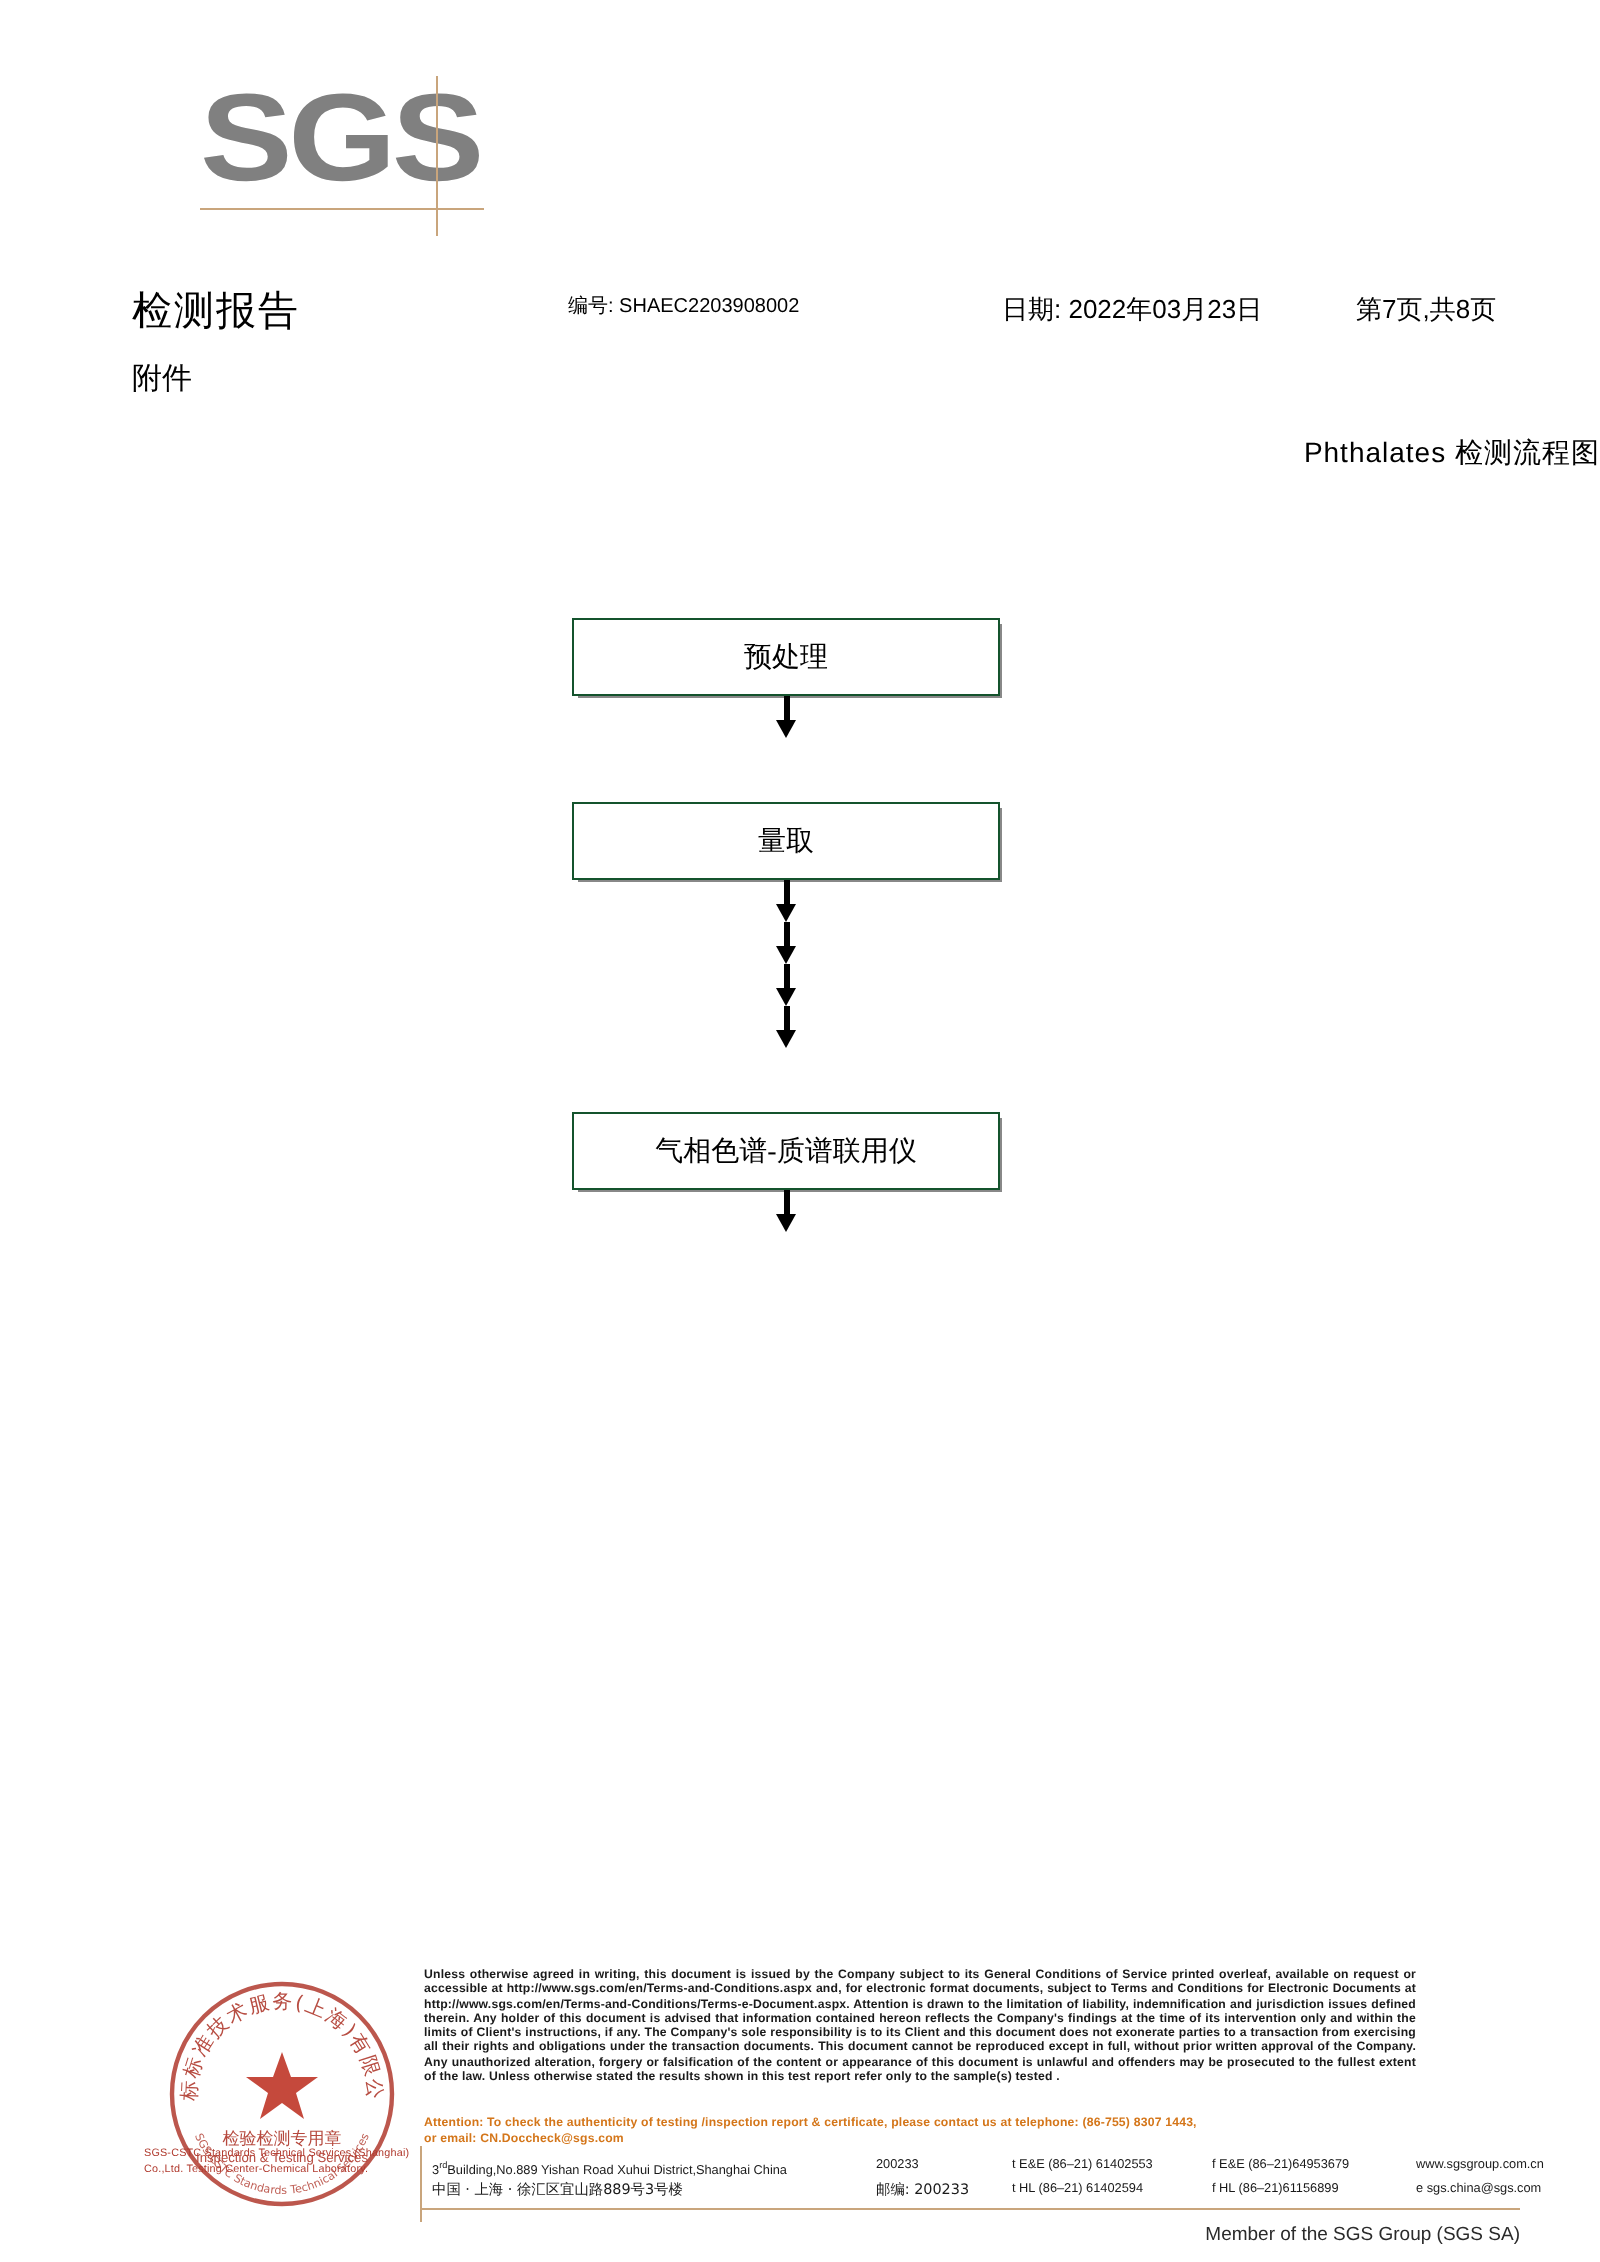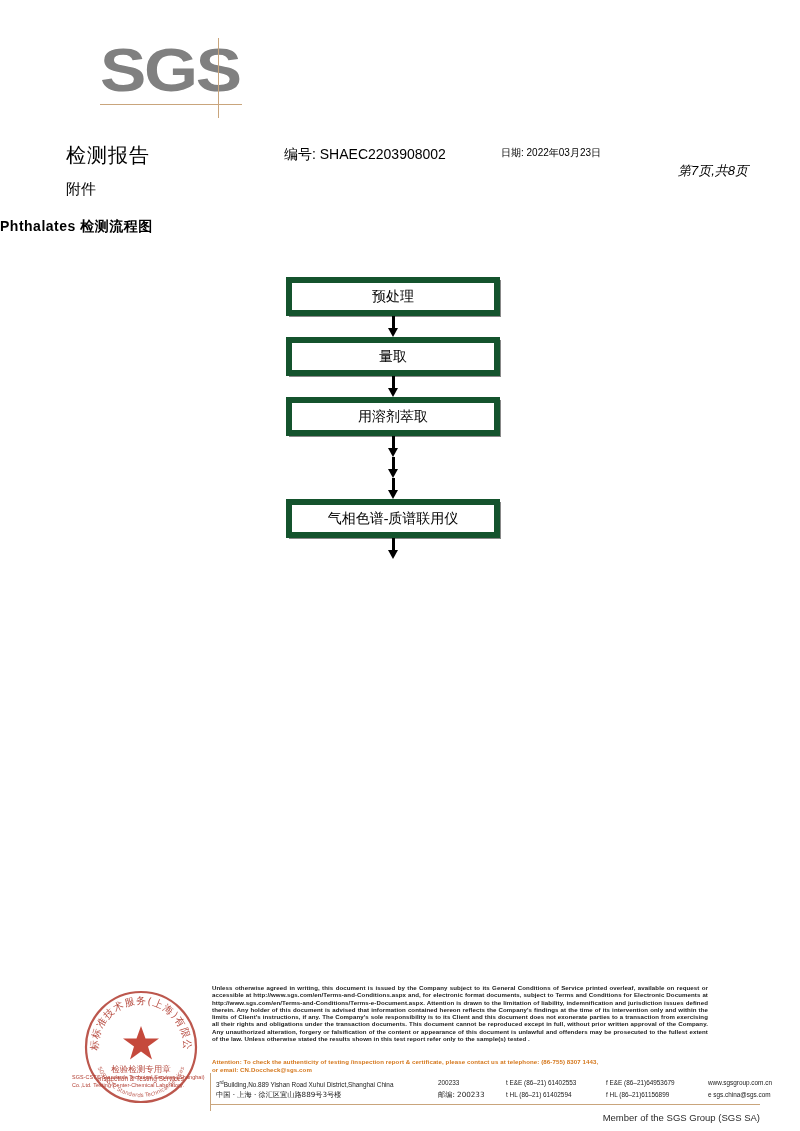--- a/index.html
+++ b/index.html
@@ -67,76 +67,76 @@
     left: 0px;
     top: 0px;
     font-size: 20px;
     font-weight: normal;
     letter-spacing: 1px;
   }
   #report-no {
     position: absolute;
     left: 218px;
     top: 4px;
-    font-size: 14px;
+    font-size: 10px;
     white-space: nowrap;
   }
   #report-date {
     position: absolute;
     left: 435px;
     top: 4px;
-    font-size: 10px;
-    white-space: nowrap;
-  }
-  #report-page {
-    position: absolute;
-    left: 612px;
-    top: 20px;
     font-size: 13px;
     white-space: nowrap;
-    font-style: italic;
+  }
+  #report-page {
+    position: absolute;
+    left: 612px;
+    top: 4px;
+    font-size: 13px;
+    white-space: nowrap;
   }
   #attachment-label {
     position: absolute;
     left: 66px;
     top: 180px;
     font-size: 15px;
   }
 
   
   #flow-title {
     position: absolute;
     left: 0;
     right: 0;
     top: 218px;
-    text-align: left;
+    text-align: right;
     font-size: 14px;
-    font-weight: bold;
+    font-weight: normal;
     letter-spacing: 0.5px;
   }
   #flow-wrap {
     position: absolute;
     left: 286px;
     top: 277px;
     width: 216px;
   }
   .flow-node {
     position: relative;
     width: 214px;
     height: 39px;
-    border: 6px solid #14532d;
+    border: 1px solid #14532d;
     box-shadow: 2px 2px 0 -1px #888;
     background: #fff;
     display: flex;
     align-items: center;
     justify-content: center;
     font-family: "Liberation Serif", serif;
     font-size: 14px;
     color: #000;
     box-sizing: border-box;
+    margin-top: 32px;
   }
   .flow-arrow {
     position: relative;
     width: 214px;
     height: 21px;
   }
   .flow-arrow .shaft {
     position: absolute;
     left: 50%;
     top: 0;
@@ -276,21 +276,20 @@
       <div class="shaft"></div>
       <div class="head"></div>
     </div>
 
   <div class="flow-node">量取</div>
   <div class="flow-arrow">
       <div class="shaft"></div>
       <div class="head"></div>
     </div>
 
-  <div class="flow-node">用溶剂萃取</div>
   <div class="flow-arrow">
       <div class="shaft"></div>
       <div class="head"></div>
     </div>
 
   <div class="flow-arrow">
       <div class="shaft"></div>
       <div class="head"></div>
     </div>
 

